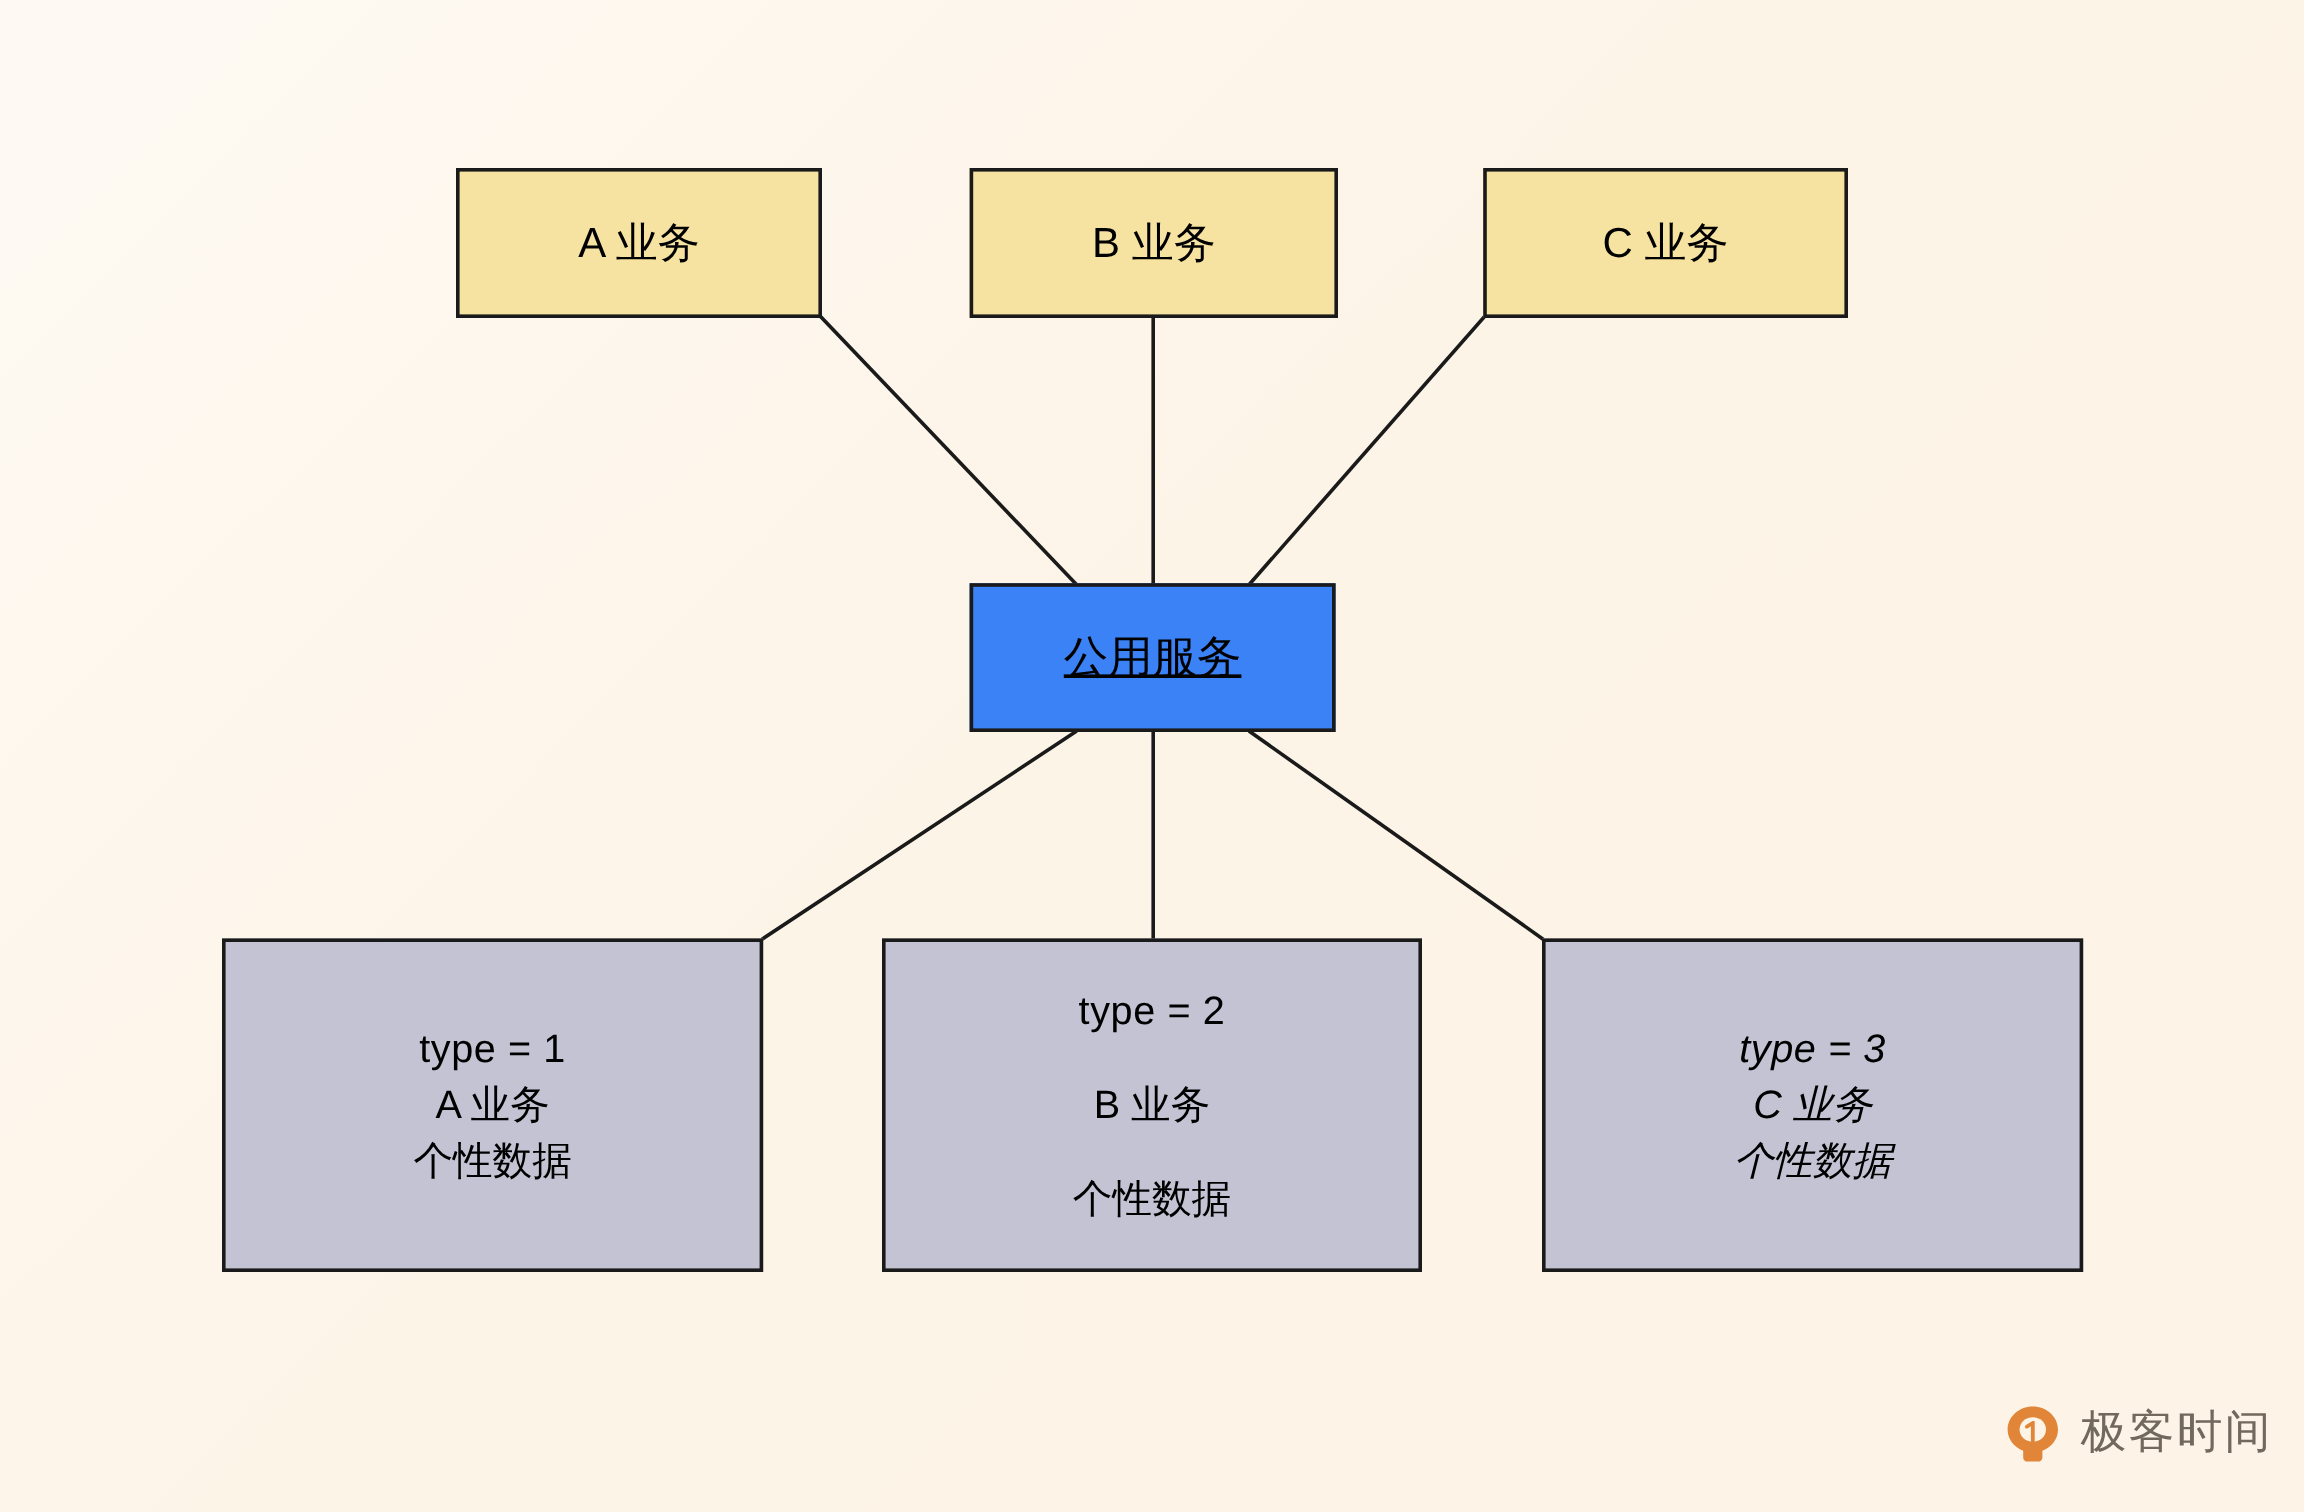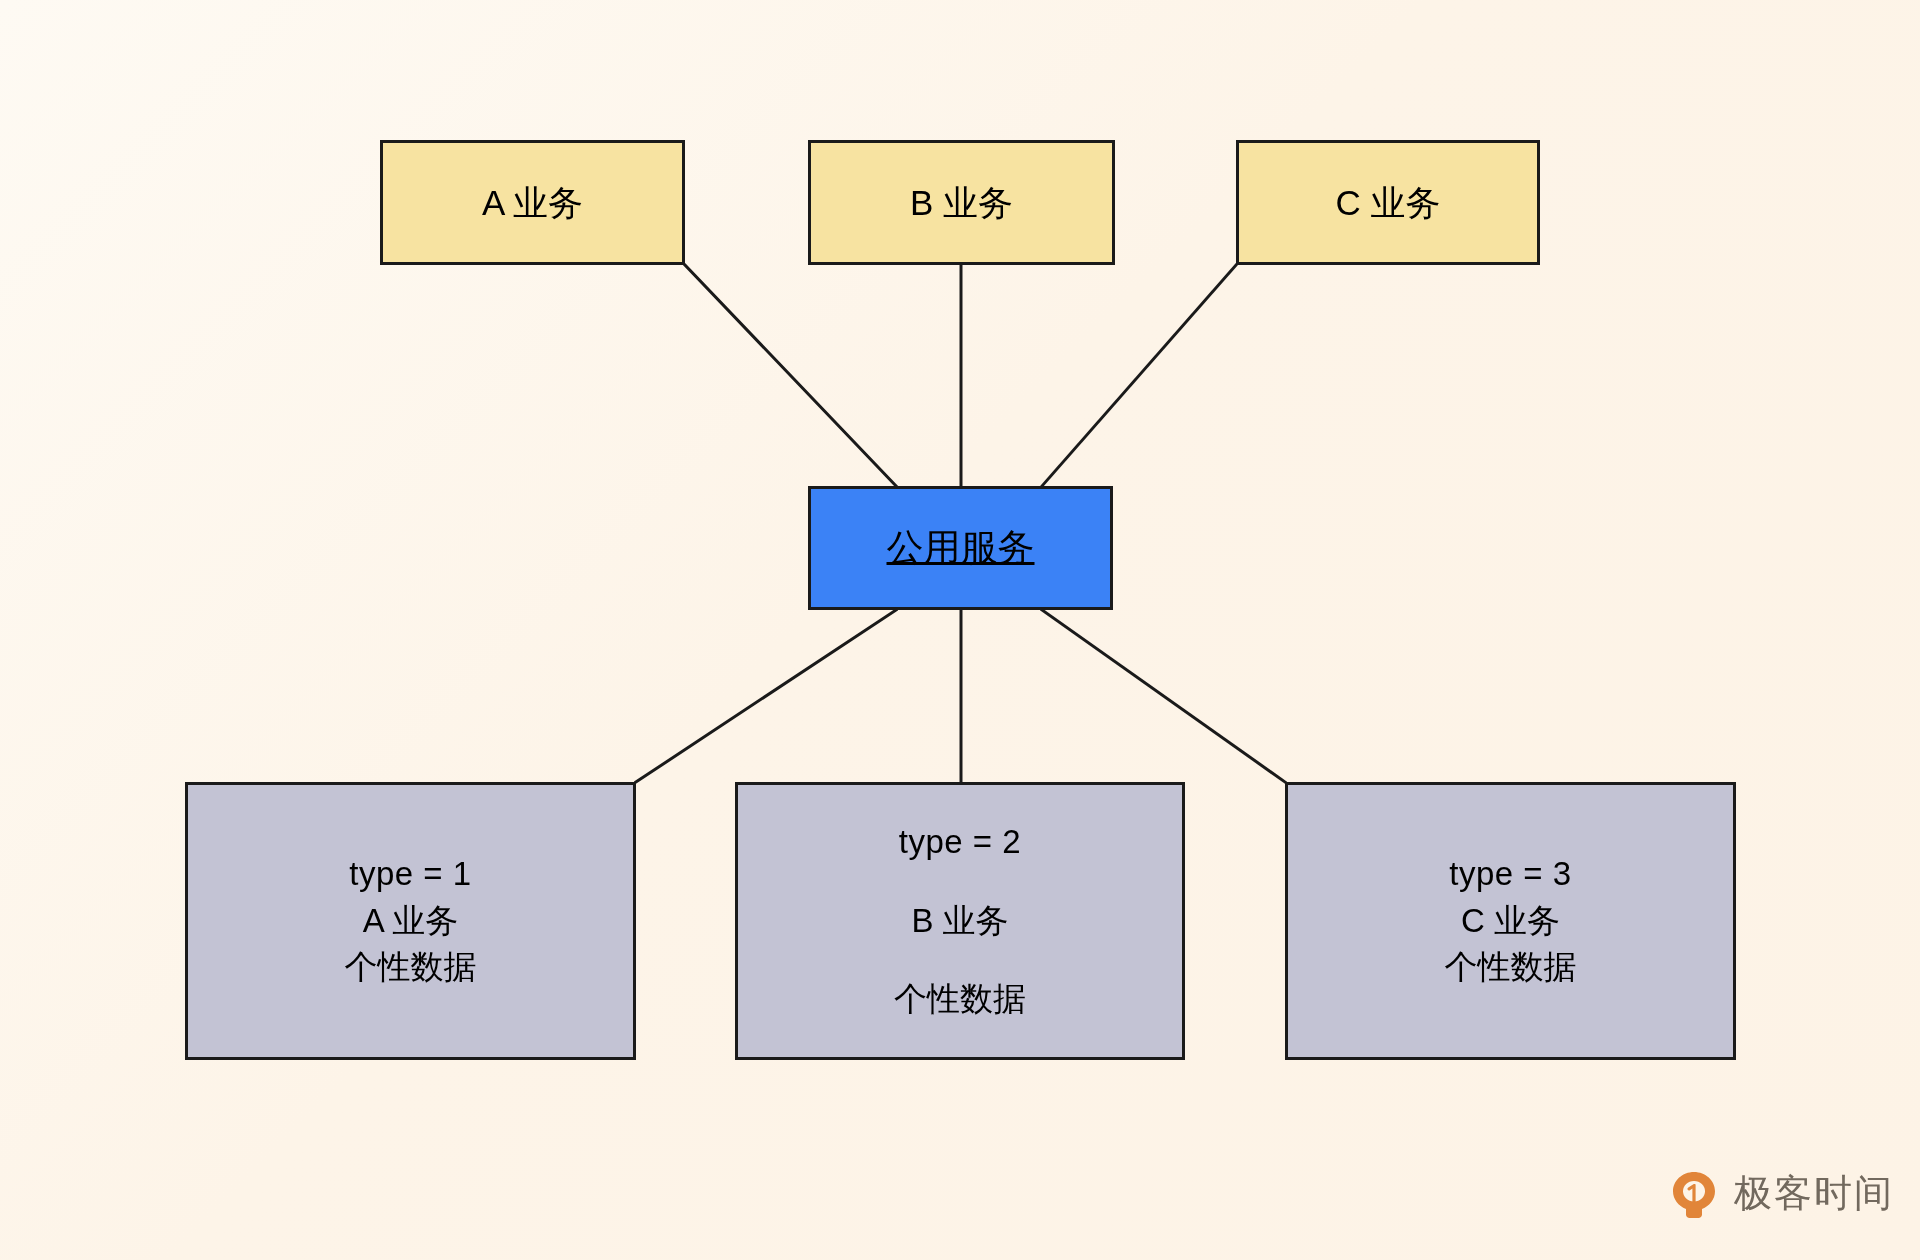--- a/index.html
+++ b/index.html
@@ -65,21 +65,21 @@
   .node-data .line-type {
     letter-spacing: 0.5px;
   }
   
   #node-biz-a   { left: 380px;  top: 140px; width: 305px; height: 125px; }
   #node-biz-b   { left: 808px;  top: 140px; width: 307px; height: 125px; }
   #node-biz-c   { left: 1236px; top: 140px; width: 304px; height: 125px; }
   #node-common-service { left: 808px; top: 486px; width: 305px; height: 124px; }
   #node-data-1  { left: 185px;  top: 782px; width: 451px; height: 278px; }
   #node-data-2  { left: 735px;  top: 782px; width: 450px; height: 278px; gap: 32px; }
-  #node-data-3  { left: 1285px; top: 782px; width: 451px; height: 278px; }
+  #node-data-3  { left: 1285px; top: 782px; width: 451px; height: 278px; font-style: italic; }
 
   
   #watermark {
     position: absolute;
     left: 1668px;
     top: 1168px;
     display: flex;
     align-items: flex-start;
     gap: 14px;
     opacity: 0.95;

